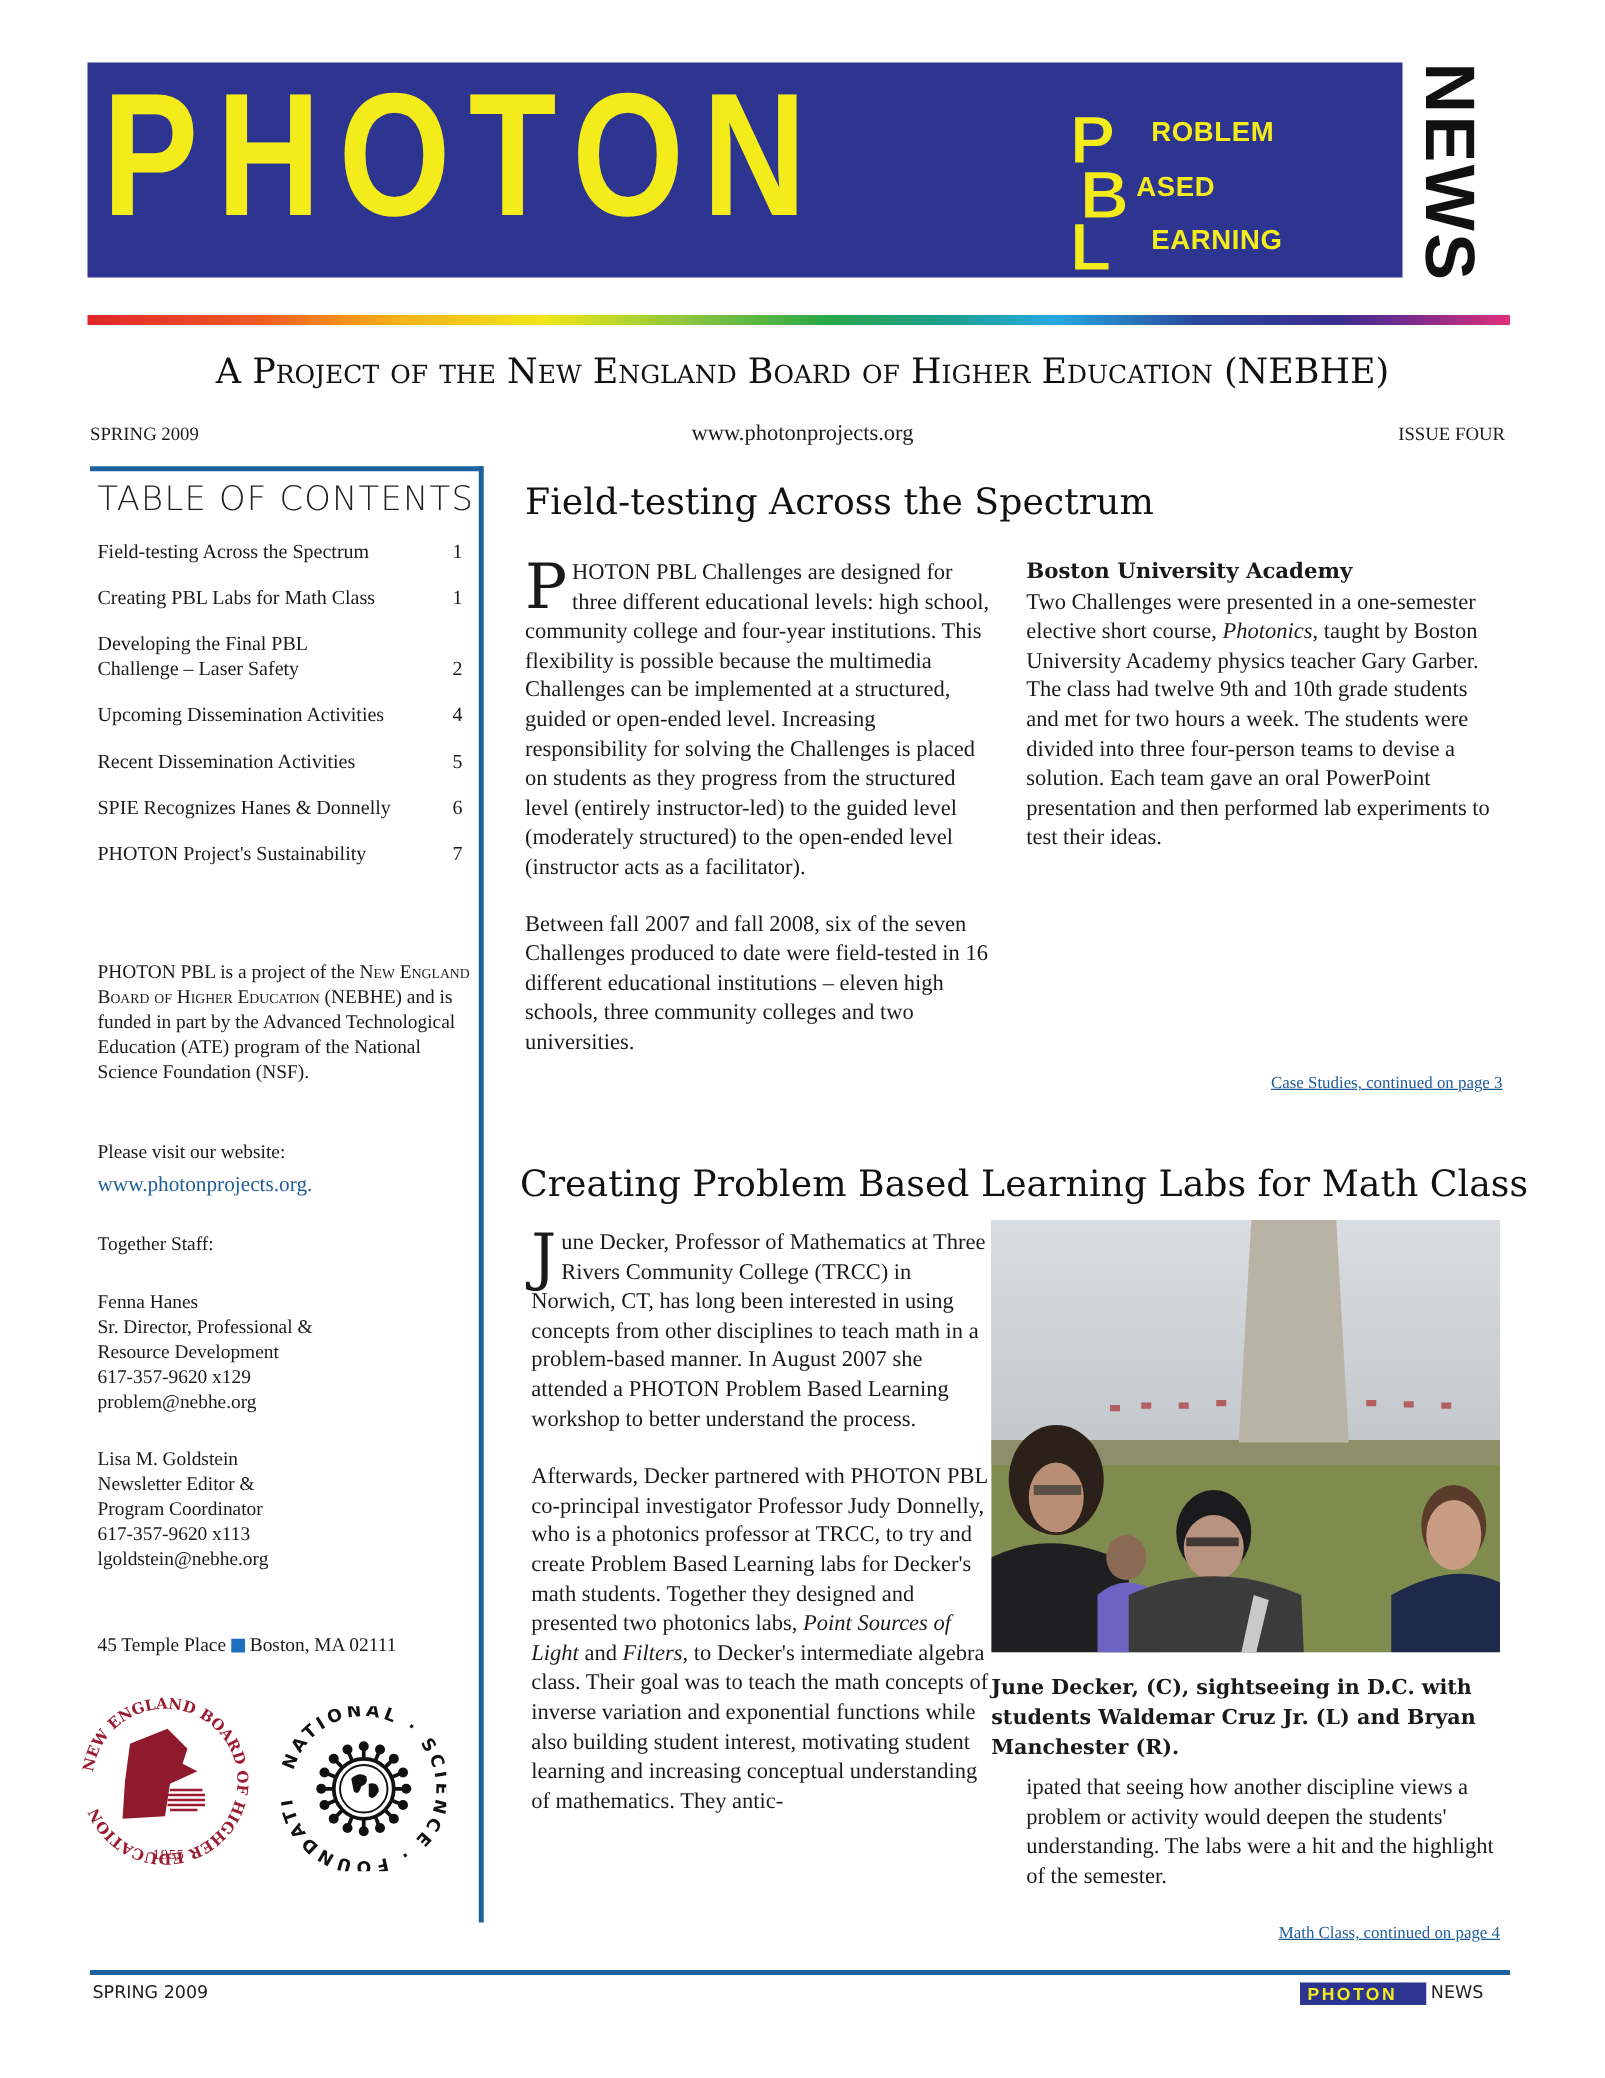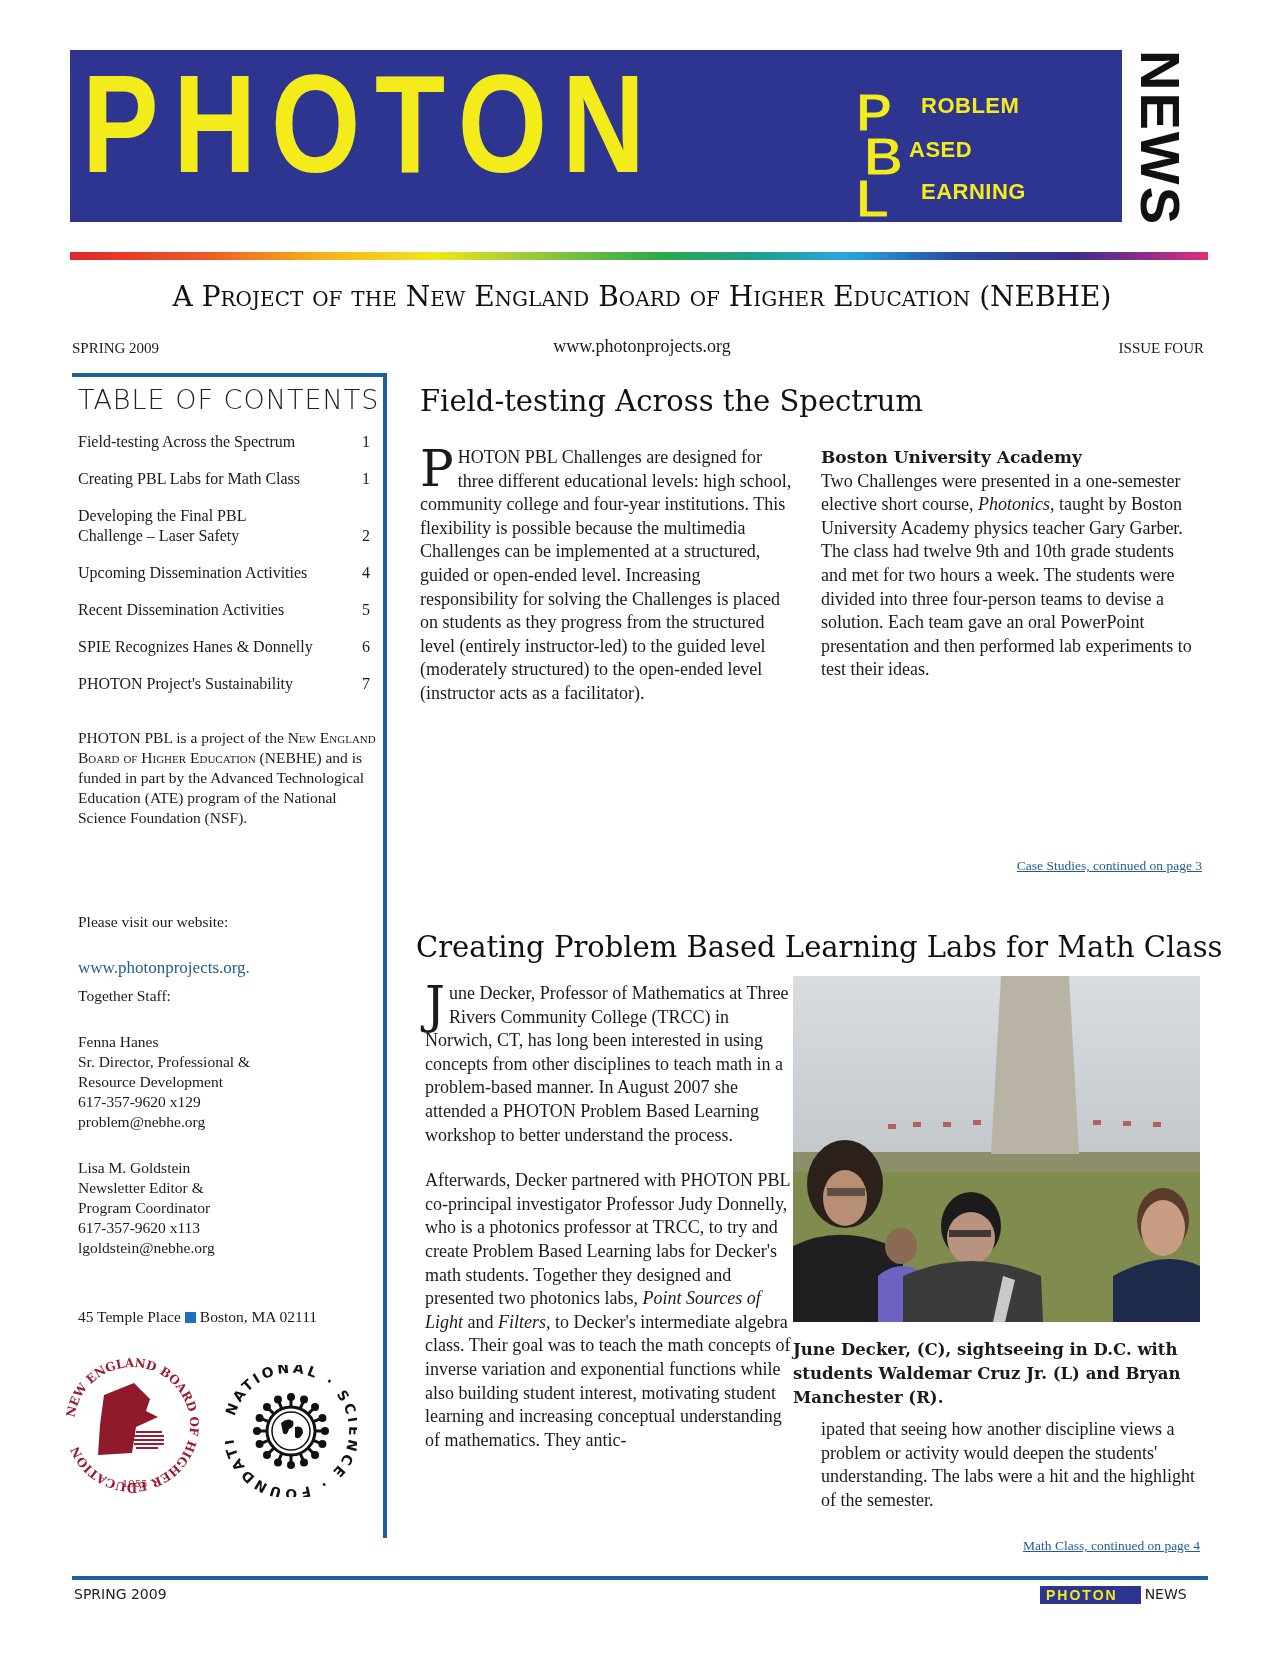--- a/index.html
+++ b/index.html
@@ -89,24 +89,24 @@
 <div id="toc-title" class="abs">TABLE OF CONTENTS</div>
 
 <div class="toc-item" style="top:432px;"><span class="lbl">Field-testing Across the Spectrum</span><span class="pg">1</span></div>
 <div class="toc-item" style="top:469px;"><span class="lbl">Creating PBL Labs for Math Class</span><span class="pg">1</span></div>
 <div class="toc-item" style="top:506px;"><span class="lbl" style="width:200px;">Developing the Final PBL Challenge – Laser Safety</span><span class="pg">2</span></div>
 <div class="toc-item" style="top:563px;"><span class="lbl">Upcoming Dissemination Activities</span><span class="pg">4</span></div>
 <div class="toc-item" style="top:600px;"><span class="lbl">Recent Dissemination Activities</span><span class="pg">5</span></div>
 <div class="toc-item" style="top:637px;"><span class="lbl">SPIE Recognizes Hanes &amp; Donnelly</span><span class="pg">6</span></div>
 <div class="toc-item" style="top:674px;"><span class="lbl">PHOTON Project's Sustainability</span><span class="pg">7</span></div>
 
-<div class="side-text" style="top:728px;"><span>PHOTON PBL is a project of the </span><span class="sc">New England Board of Higher Education</span><span> (NEBHE) and is funded in part by the Advanced Technological Education (ATE) program of the National Science Foundation (NSF).</span></div>
+<div class="side-text" style="top:768px;"><span>PHOTON PBL is a project of the </span><span class="sc">New England Board of Higher Education</span><span> (NEBHE) and is funded in part by the Advanced Technological Education (ATE) program of the National Science Foundation (NSF).</span></div>
 
 <div class="side-text" style="top:912px;">Please visit our website:</div>
-<div class="side-text link-blue" style="top:938px;font-size:17px;margin-top:20px;">www.photonprojects.org.</div>
+<div class="side-text link-blue" style="top:938px;font-size:17px;">www.photonprojects.org.</div>
 
 <div class="side-text" style="top:986px;">Together Staff:</div>
 
 <div class="side-text" style="top:1032px;">
   <div>Fenna Hanes</div>
   <div>Sr. Director, Professional &amp;</div>
   <div>Resource Development</div>
   <div>617-357-9620 x129</div>
   <div>problem@nebhe.org</div>
 </div>
@@ -177,20 +177,21 @@
     </g>
   <circle cx="66" cy="66" r="24" fill="#fff" stroke="#111" stroke-width="3"></circle>
   <circle cx="66" cy="66" r="19" fill="#fff" stroke="#111" stroke-width="1.5"></circle>
   <path d="M56,58 q6,-6 12,-2 q2,6 -4,8 q-2,8 -6,4 z M70,62 q8,-2 8,6 q-4,8 -8,4 z" fill="#111"></path>
 </svg>
 
 <div id="h1" class="h-main">Field-testing Across the Spectrum</div>
 
 <div class="col" style="left:420px;top:446px;width:380px;">
   <p><span class="drop">P</span><span>HOTON PBL Challenges are designed for three different educational levels: high school, community college and four-year institutions. This flexibility is possible because the multimedia Challenges can be implemented at a structured, guided or open-ended level. Increasing responsibility for solving the Challenges is placed on students as they progress from the structured level (entirely instructor-led) to the guided level (moderately structured) to the open-ended level (instructor acts as a facilitator).</span></p>
+  <p>Between fall 2007 and fall 2008, six of the seven Challenges produced to date were field-tested in 16 different educational institutions – eleven high schools, three community colleges and two universities.</p>
 </div>
 
 <div class="col" style="left:821px;top:446px;width:382px;">
   <div class="bold-head">Boston University Academy</div>
   <p><span>Two Challenges were presented in a one-semester elective short course, </span><i>Photonics</i><span>, taught by Boston University Academy physics teacher Gary Garber. The class had twelve 9th and 10th grade students and met for two hours a week. The students were divided into three four-person teams to devise a solution. Each team gave an oral PowerPoint presentation and then performed lab experiments to test their ideas.</span></p>
 </div>
 <div class="cont" style="right:82px;top:858px;">Case Studies, continued on page 3</div>
 
 <div id="h2" class="h-main">Creating Problem Based Learning Labs for Math Class</div>
 

